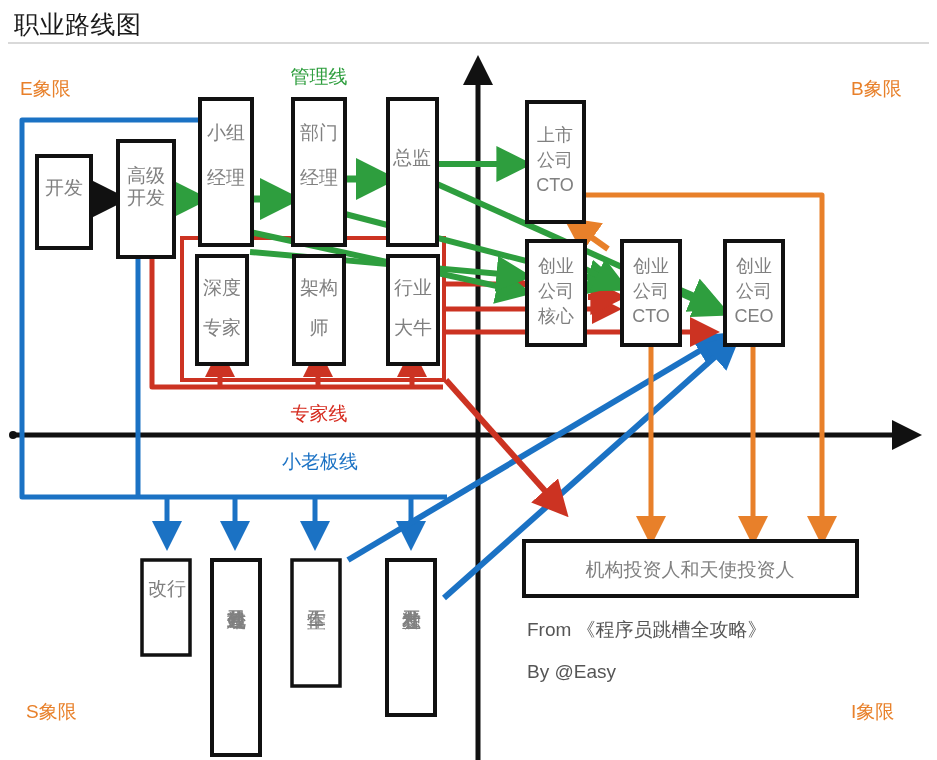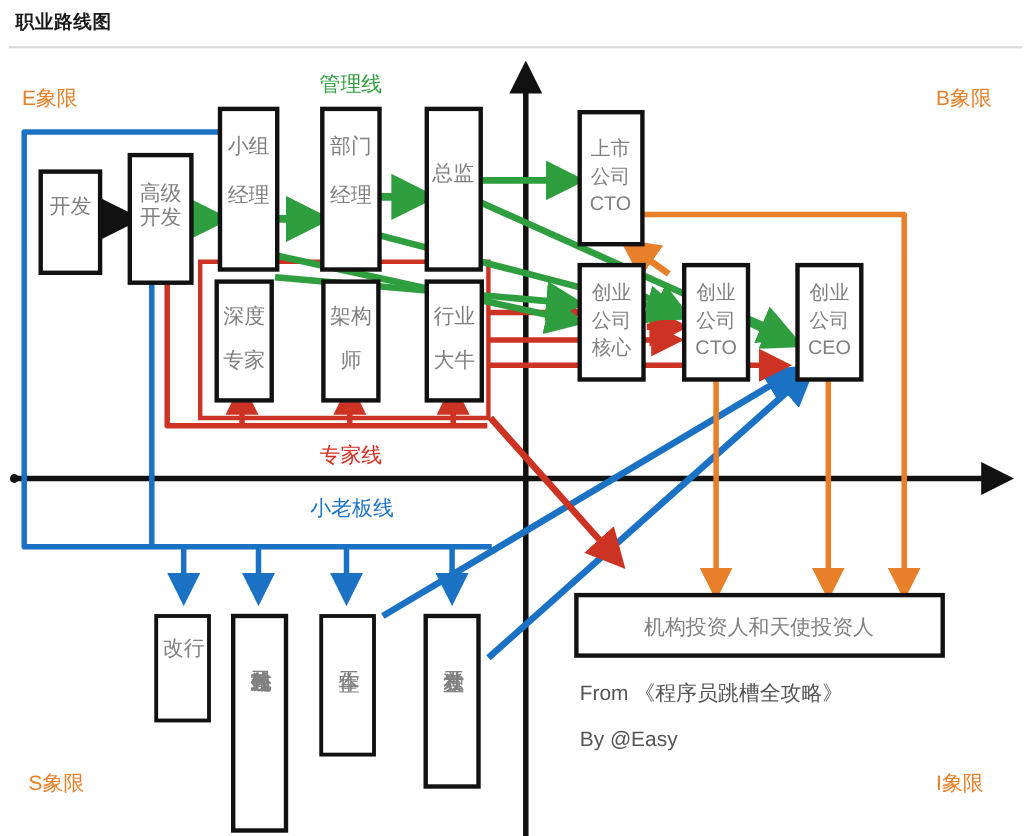--- a/index.html
+++ b/index.html
@@ -5,21 +5,21 @@
   html,body{margin:0;padding:0;background:#ffffff;}
   body{
     width:937px;height:760px;overflow:hidden;
     font-family:"Liberation Sans","DejaVu Sans",sans-serif;
     color:#000;
   }
   #root{position:relative;width:937px;height:760px;}
 
   .title{
     position:absolute;left:14px;top:8px;
-    font-size:17px;font-weight:bold;color:#1a1a1a;
+    font-size:25px;font-weight:normal;color:#1a1a1a;
     letter-spacing:.5px;
   }
   .title-rule{
     position:absolute;left:8px;top:42px;width:921px;height:2px;
     background:#d9d9d9;
   }
 
   svg.board{position:absolute;left:0;top:44px;width:937px;height:716px;}
 
   .boxtext{

